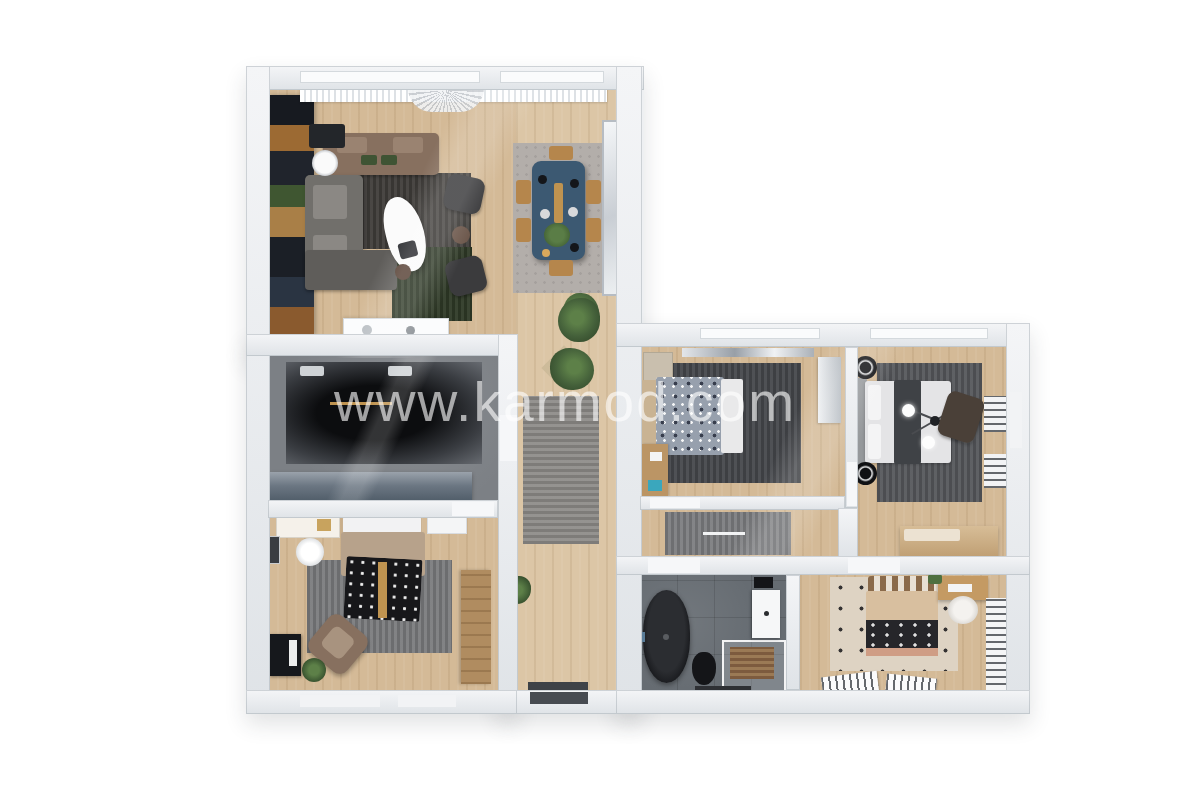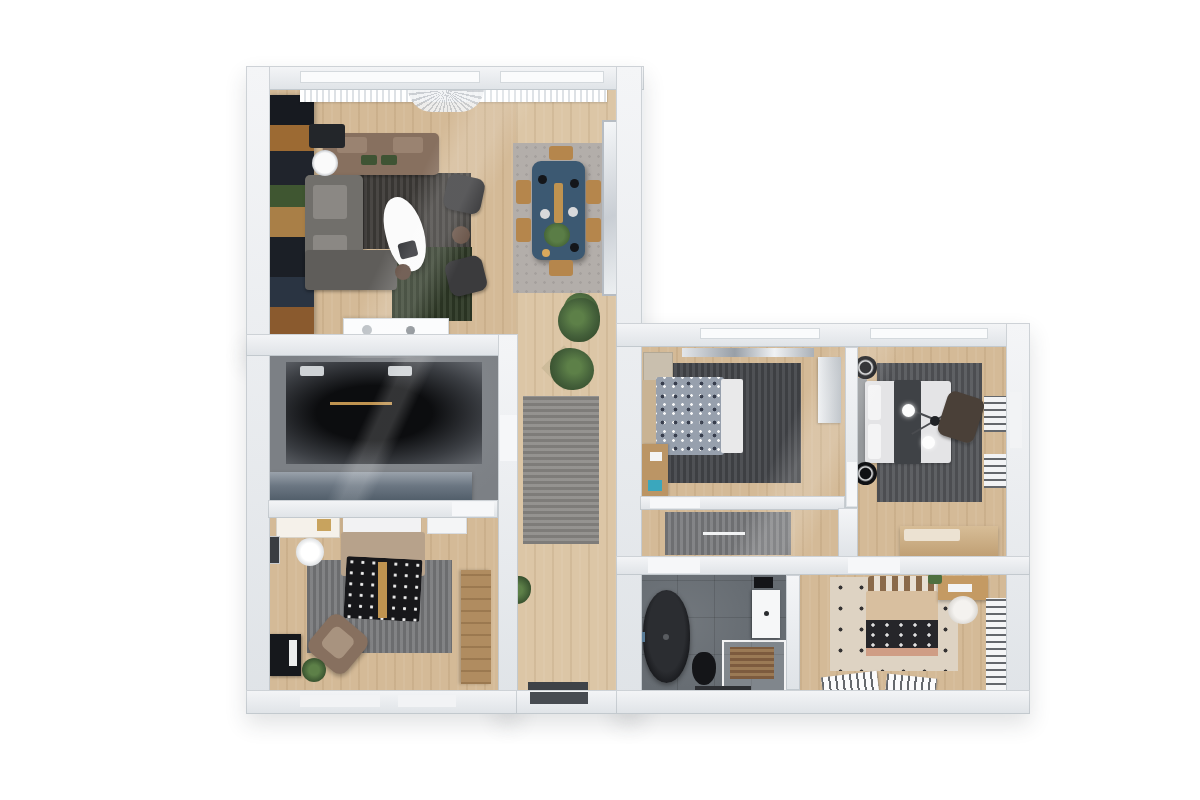--- a/index.html
+++ b/index.html
@@ -262,13 +262,14 @@
   <div class="abs opening" style="left:500px;top:71px;width:104px;height:12px;background:#fafbfc;box-shadow:inset 0 0 0 1px #d4d9dd;"></div>
   <div class="abs opening" style="left:700px;top:328px;width:120px;height:11px;background:#fafbfc;box-shadow:inset 0 0 0 1px #d4d9dd;"></div>
   <div class="abs opening" style="left:870px;top:328px;width:118px;height:11px;background:#fafbfc;box-shadow:inset 0 0 0 1px #d4d9dd;"></div>
   <div class="abs opening" style="left:300px;top:695px;width:80px;height:12px;background:#f2f3f5;"></div>
   <div class="abs opening" style="left:398px;top:695px;width:58px;height:12px;background:#f2f3f5;"></div>
   <div class="abs opening" style="left:1010px;top:392px;width:12px;height:56px;background:#f2f3f5;"></div>
 
   <div class="abs streak" style="left:246px;top:66px;width:400px;height:292px;"></div>
   <div class="abs streak" style="left:616px;top:323px;width:414px;height:240px;"></div>
 
+  <div id="watermark" class="abs" style="left:240px;top:370px;width:650px;">www.karmod.com</div>
 </div>
 
 </body></html>

